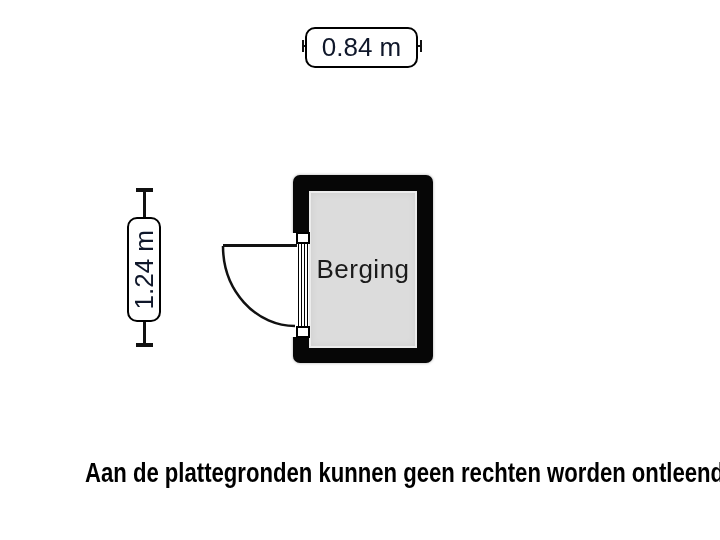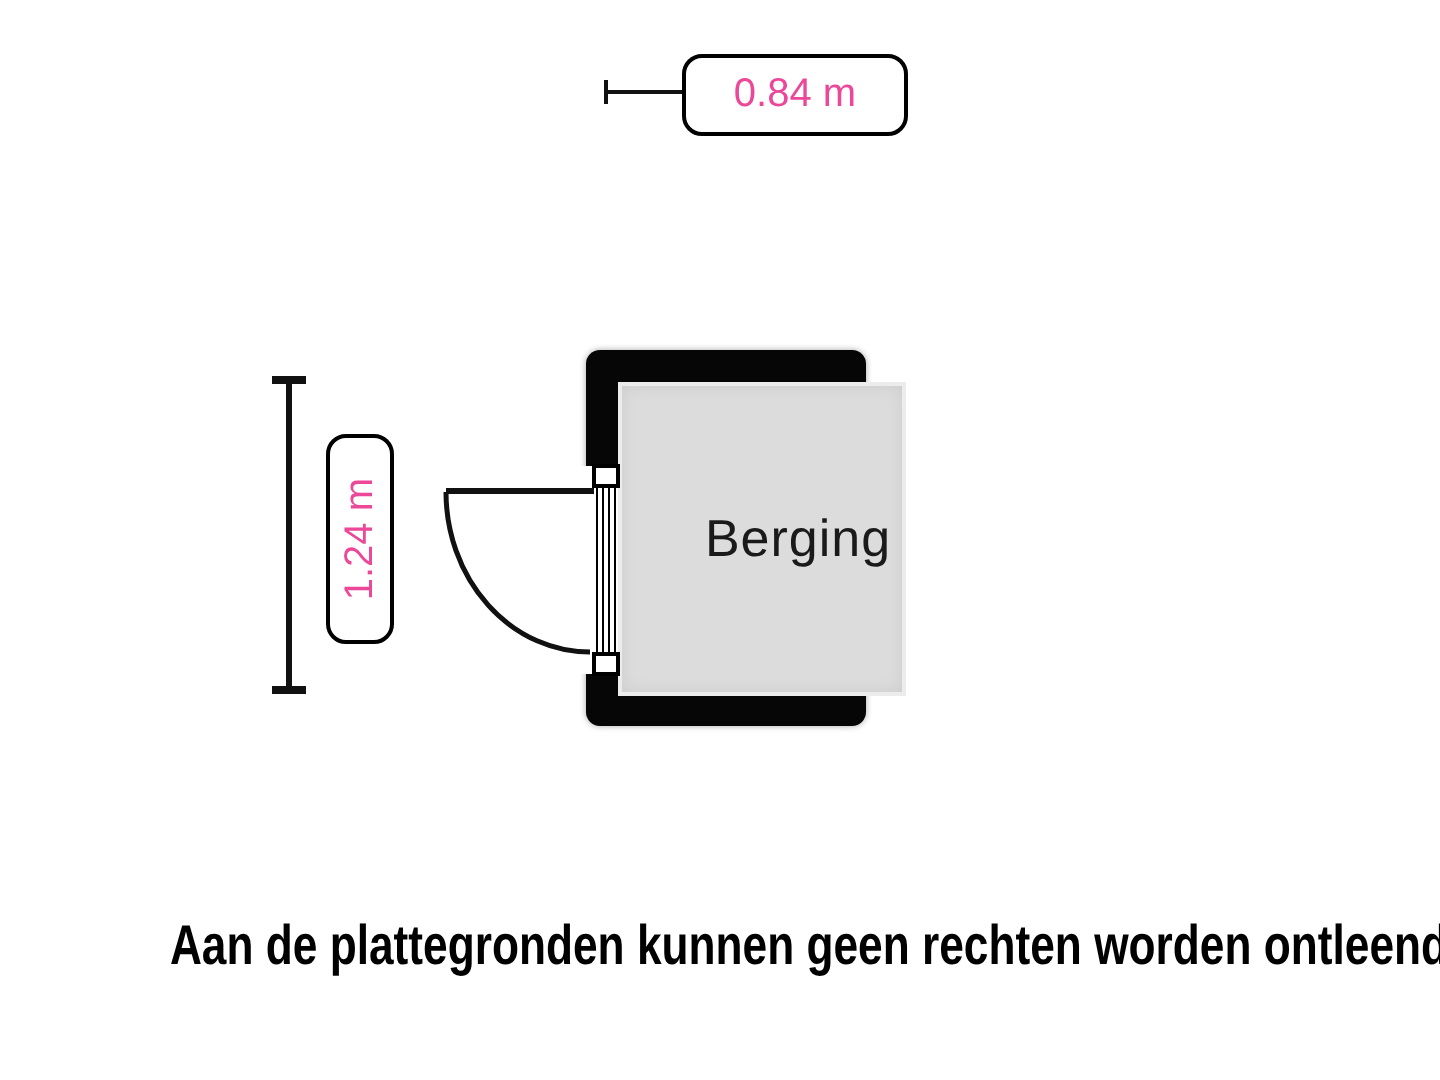--- a/index.html
+++ b/index.html
@@ -17,24 +17,23 @@
   
   .dim-line   { background: #111; }
   .dim-cap    { background: #111; }
   .dim-label {
     background: #ffffff;
     border: 2px solid #000;
     border-radius: 10px;
     display: flex;
     align-items: center;
     justify-content: center;
-    font-size: 20px;
-    color: #ec4899;
+    font-size: 26px;
+    color: #0f172a;
     box-sizing: border-box;
-    margin-left: 36px;
   }
   .dim-label.vertical span {
     writing-mode: vertical-rl;
     transform: rotate(180deg);
     white-space: nowrap;
   }
 
   
   .walls {
     background: #060606;
@@ -100,21 +99,21 @@
   <div class="abs dim-cap" style="left:136px; top:188px; width:17px; height:4px;"></div>
   <div class="abs dim-cap" style="left:136px; top:343px; width:17px; height:4px;"></div>
   <div class="abs dim-label vertical" style="left:127px; top:217px; width:34px; height:105px;">
     <span>1.24 m</span>
   </div>
 
   <div class="abs walls" style="left:293px; top:175px; width:140px; height:188px;"></div>
 
   <div class="abs cutout" style="left:289px; top:233px; width:20px; height:104px;"></div>
 
-  <div class="abs floor" style="left:309px; top:191px; width:108px; height:157px;padding-left:36px;">
+  <div class="abs floor" style="left:309px; top:191px; width:108px; height:157px;">
     <span class="room-name">Berging</span>
   </div>
 
   <svg class="abs" style="left:210px; top:240px;" width="100" height="95" viewBox="0 0 100 95">
     <path d="M 13 6 A 72 80 0 0 0 85 86" fill="none" stroke="#111" stroke-width="2.5"></path>
   </svg>
 
   <div class="abs hinge-line" style="left:223px; top:244px; width:74px; height:3px;"></div>
 
   <div class="abs door-leaf" style="left:298px; top:243px; width:10px; height:84px;"></div>

